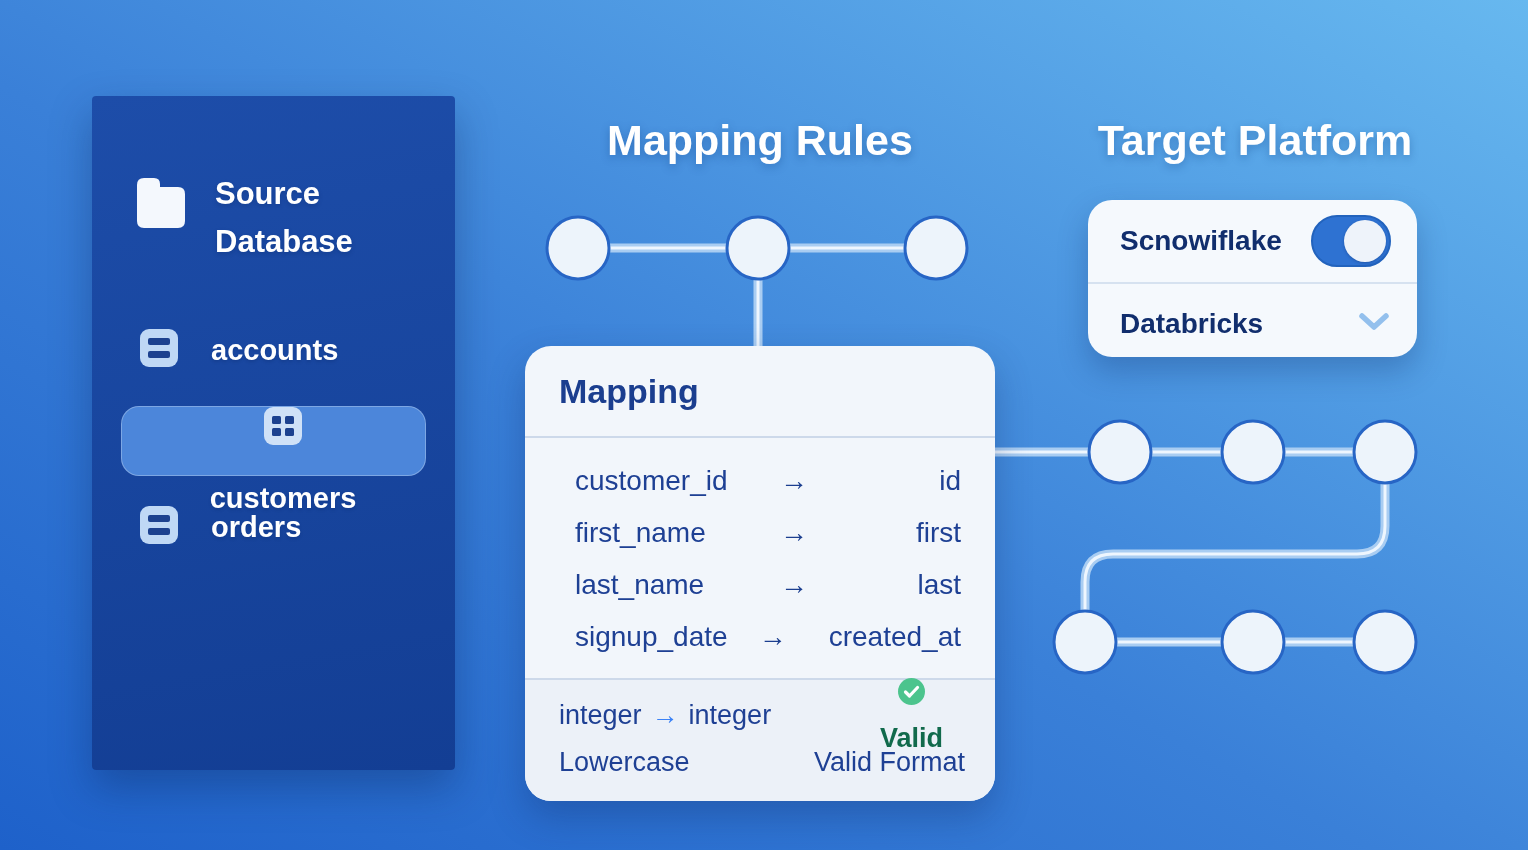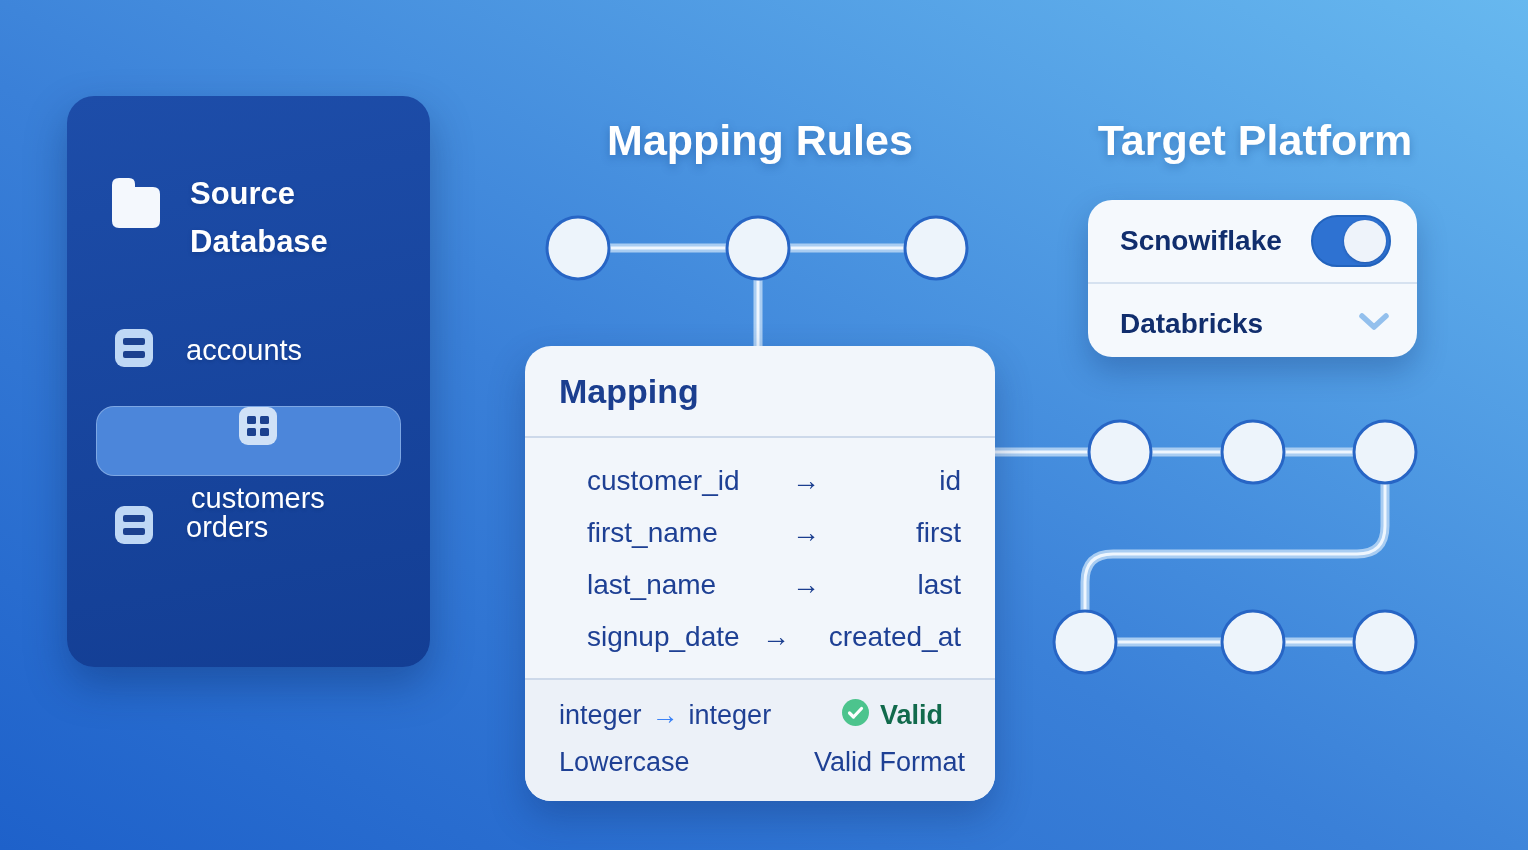--- a/index.html
+++ b/index.html
@@ -5,40 +5,40 @@
   * { margin:0; padding:0; box-sizing:border-box; }
   html,body { width:1528px; height:850px; overflow:hidden; }
   body {
     font-family:"Liberation Sans", sans-serif;
     background:linear-gradient(to top right,#1e61ca 0%,#3a80d8 45%,#67b8ef 100%);
     position:relative;
   }
 
   
   .sidebar {
-    position:absolute; left:67px; top:96px; width:363px; height:571px;
+    position:absolute; left:92px; top:96px; width:363px; height:674px;
     background:linear-gradient(170deg,#1d4da9 0%,#133e94 100%);
-    border-radius:27px;
+    border-radius:4px;
     box-shadow:0 18px 40px rgba(10,35,90,.35);
   }
   .sb-title-row { position:absolute; left:41px; top:74px; display:flex; gap:26px; align-items:flex-start; }
   .sb-title {
     color:#ffffff; font-size:31px; font-weight:700; line-height:48px; width:200px;
     text-shadow:0 2px 4px rgba(10,40,100,.3);
   }
   .sb-item {
     position:absolute; left:29px; width:305px; height:70px;
     display:flex; align-items:center; gap:33px; padding-left:19px;
     border-radius:18px; cursor:pointer;
   }
   .sb-item.selected {
     background:#4c86da;
     border:1.5px solid rgba(255,255,255,.28);
   }
-  .sb-item-label { color:#ffffff; font-size:29px; font-weight:400; text-shadow:0 2px 3px rgba(10,40,100,.25); }
+  .sb-item-label { color:#ffffff; font-size:29px; font-weight:700; text-shadow:0 2px 3px rgba(10,40,100,.25); }
   .pos-accounts { top:219px; }
   .pos-customers { top:310px;flex-direction:column; }
   .pos-orders { top:396px; }
 
   
   .heading {
     position:absolute; top:116px; color:#ffffff; font-size:43px; font-weight:700;
     text-align:center; text-shadow:0 3px 8px rgba(15,60,130,.35);
   }
   .heading-mapping { left:505px; width:510px; }
@@ -52,33 +52,33 @@
     position:absolute; left:525px; top:346px; width:470px; height:455px;
     background:#f2f6fb; border-radius:26px; overflow:hidden;
     box-shadow:0 16px 36px rgba(12,40,100,.30);
     display:flex; flex-direction:column;
   }
   .map-header {
     height:92px; padding:0 34px; display:flex; align-items:center;
     border-bottom:2px solid #cdd9ea; flex:0 0 auto;
   }
   .map-title { font-size:34px; font-weight:700; color:#1b3e8f; }
-  .map-rows { flex:1 1 auto; padding:17px 34px 0 34px;margin-left:28px; }
+  .map-rows { flex:1 1 auto; padding:17px 34px 0 50px; }
   .m-row { height:52px; display:flex; align-items:center; font-size:28px; color:#1e4094; font-weight:500; }
   .m-src { width:205px; }
   .m-arrow { width:78px; font-weight:600; color:#1b3e8f; }
   .m-tgt { flex:1; text-align:right; }
   .map-footer {
     flex:0 0 auto; height:123px; background:#ecf1f8; border-top:2px solid #cdd9ea;
     padding:12px 30px 0 34px;
   }
   .f-row { height:47px; display:flex; align-items:center; justify-content:space-between; font-size:27px; color:#1e4094; }
   .f-type { display:flex; align-items:center; gap:10px; }
   .f-type .blue-arrow { color:#3b82f6; font-weight:600; }
-  .f-valid { display:flex; align-items:center; gap:11px; margin-right:22px; }
+  .f-valid { display:flex; align-items:center; gap:11px; margin-right:22px;flex-direction:column; }
   .f-valid-label { color:#116a4c; font-weight:600; }
 
   
   .tp-card {
     position:absolute; left:1088px; top:200px; width:329px; height:157px;
     background:#f5f9fd; border-radius:24px; overflow:hidden;
     box-shadow:0 14px 30px rgba(12,40,100,.28);
     display:flex; flex-direction:column;gap:8px;
   }
   .tp-row { display:flex; align-items:center; padding:0 26px 0 32px; }

